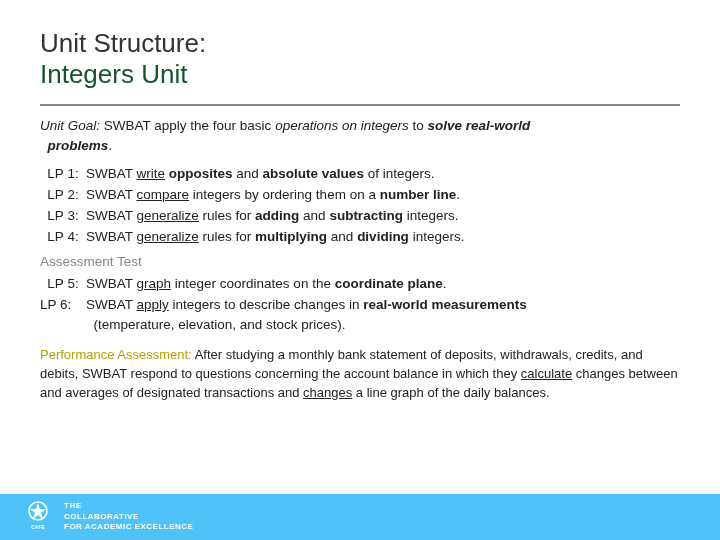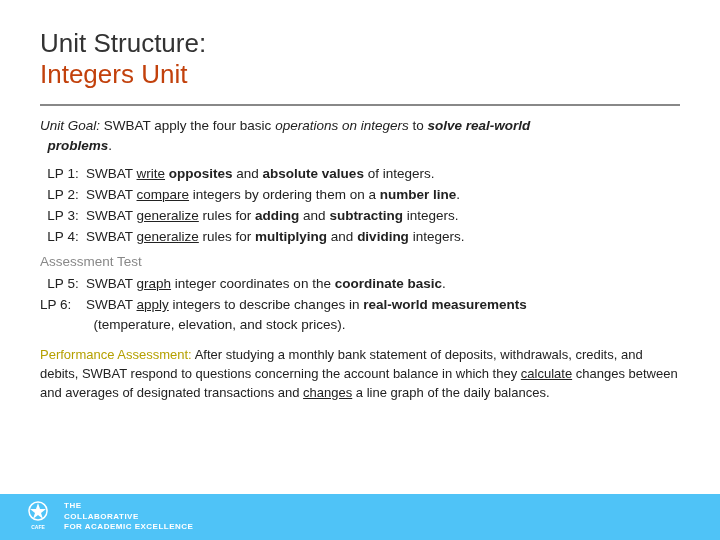--- a/index.html
+++ b/index.html
@@ -19,21 +19,21 @@
     }
     .title-line1 {
       font-size: 26px;
       font-weight: 300;
       color: #333;
       line-height: 1.2;
     }
     .title-line2 {
       font-size: 26px;
       font-weight: 300;
-      color: #c2410c;
+      color: #14532d;
       line-height: 1.2;
     }
     .divider {
       border: none;
       border-top: 2px solid #888;
       margin: 6px 0 10px 0;
     }
     .unit-goal {
       font-size: 13.5px;
       color: #222;
@@ -184,21 +184,21 @@
         SWBAT <span class="underline">generalize</span> rules for <span class="bold">multiplying</span> and <span class="bold">dividing</span> integers.
       </span>
     </div>
   </div>
 
   <div class="traditional-test">Assessment Test</div>
 
   <div class="lp-row">
     <span class="lp-num">LP 5:</span>
     <span class="lp-text">
-      SWBAT <span class="underline">graph</span> integer coordinates on the <span class="bold">coordinate basic</span>.
+      SWBAT <span class="underline">graph</span> integer coordinates on the <span class="bold">coordinate plane</span>.
     </span>
   </div>
 
   <div class="lp6-block">
     <span class="lp6-num">LP 6:</span>
     <span class="lp6-text">
       SWBAT <span class="underline">apply</span> integers to describe changes in <span class="bold">real-world measurements</span><br>
       &nbsp;&nbsp;(temperature, elevation, and stock prices).
     </span>
   </div>

